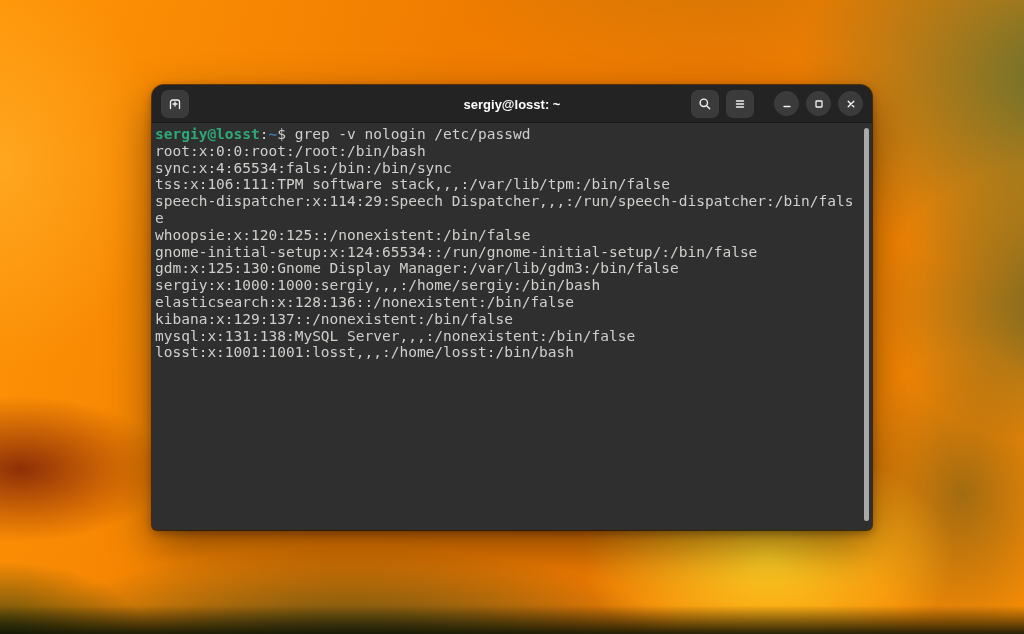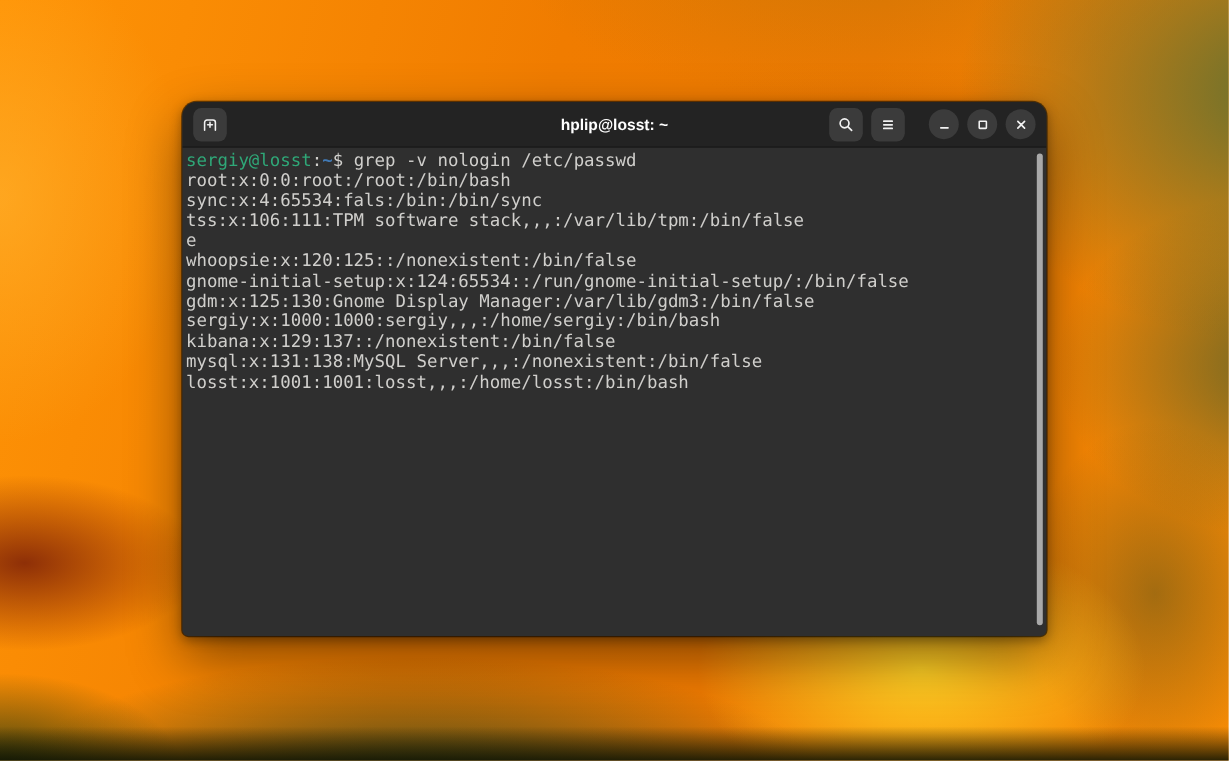--- a/index.html
+++ b/index.html
@@ -72,21 +72,21 @@
     height: 408px;
     padding: 3px 10px 0 3px;
     box-sizing: border-box;
     font-family: "DejaVu Sans Mono", monospace;
     font-size: 14.5px;
     line-height: 16.8px;
     color: var(--terminal-fg);
     overflow: hidden;
   }
   .tline { white-space: pre; }
-  .pu { color: var(--prompt-green); font-weight: 400; }
+  .pu { color: var(--prompt-green); font-weight: 700; }
   .pp { color: var(--prompt-path-blue); font-weight: 700; }
 
   .scrollbar-thumb {
     position: absolute; right: 3px; top: 5px;
     width: 5px; height: 393px; border-radius: 3px;
     background: var(--scrollbar-thumb);
   }
 </style>
 </head>
 <body>
@@ -99,21 +99,21 @@
 
       <button class="sq-btn">
         <span class="icon">
           <svg width="16" height="16" viewBox="0 0 16 16" fill="none" stroke="#f2f2f2" stroke-width="1.3" stroke-linecap="round">
             <path d="M3.5 12.5 V6 a2 2 0 0 1 2-2 h5 a2 2 0 0 1 2 2 v6.5"></path>
             <path d="M8 6 v4 M6 8 h4"></path>
           </svg>
         </span>
       </button>
 
-      <div class="title">hplip@losst: ~</div>
+      <div class="title">sergiy@losst: ~</div>
 
       <div class="tb-right">
         <button class="sq-btn">
           <span class="icon">
             <svg width="16" height="16" viewBox="0 0 16 16" fill="none" stroke="#f2f2f2" stroke-width="1.4" stroke-linecap="round">
               <circle cx="6.8" cy="6.8" r="3.7"></circle>
               <path d="M9.7 9.7 L12.7 12.7"></path>
             </svg>
           </span>
         </button>
@@ -153,25 +153,27 @@
         </button>
       </div>
     </div>
 
     <div class="screen">
       <div>
           <div class="tline"><span class="pu">sergiy@losst</span><span>:</span><span class="pp">~</span><span>$</span><span> grep -v nologin /etc/passwd</span></div>
           <div class="tline"><span>root:x:0:0:root:/root:/bin/bash</span></div>
           <div class="tline"><span>sync:x:4:65534:fals:/bin:/bin/sync</span></div>
           <div class="tline"><span>tss:x:106:111:TPM software stack,,,:/var/lib/tpm:/bin/false</span></div>
+          <div class="tline"><span>speech-dispatcher:x:114:29:Speech Dispatcher,,,:/run/speech-dispatcher:/bin/fals</span></div>
           <div class="tline"><span>e</span></div>
           <div class="tline"><span>whoopsie:x:120:125::/nonexistent:/bin/false</span></div>
           <div class="tline"><span>gnome-initial-setup:x:124:65534::/run/gnome-initial-setup/:/bin/false</span></div>
           <div class="tline"><span>gdm:x:125:130:Gnome Display Manager:/var/lib/gdm3:/bin/false</span></div>
           <div class="tline"><span>sergiy:x:1000:1000:sergiy,,,:/home/sergiy:/bin/bash</span></div>
+          <div class="tline"><span>elasticsearch:x:128:136::/nonexistent:/bin/false</span></div>
           <div class="tline"><span>kibana:x:129:137::/nonexistent:/bin/false</span></div>
           <div class="tline"><span>mysql:x:131:138:MySQL Server,,,:/nonexistent:/bin/false</span></div>
           <div class="tline"><span>losst:x:1001:1001:losst,,,:/home/losst:/bin/bash</span></div>
         </div>
       <div class="scrollbar-thumb"></div>
     </div>
 
   </div>
 </div>
 

